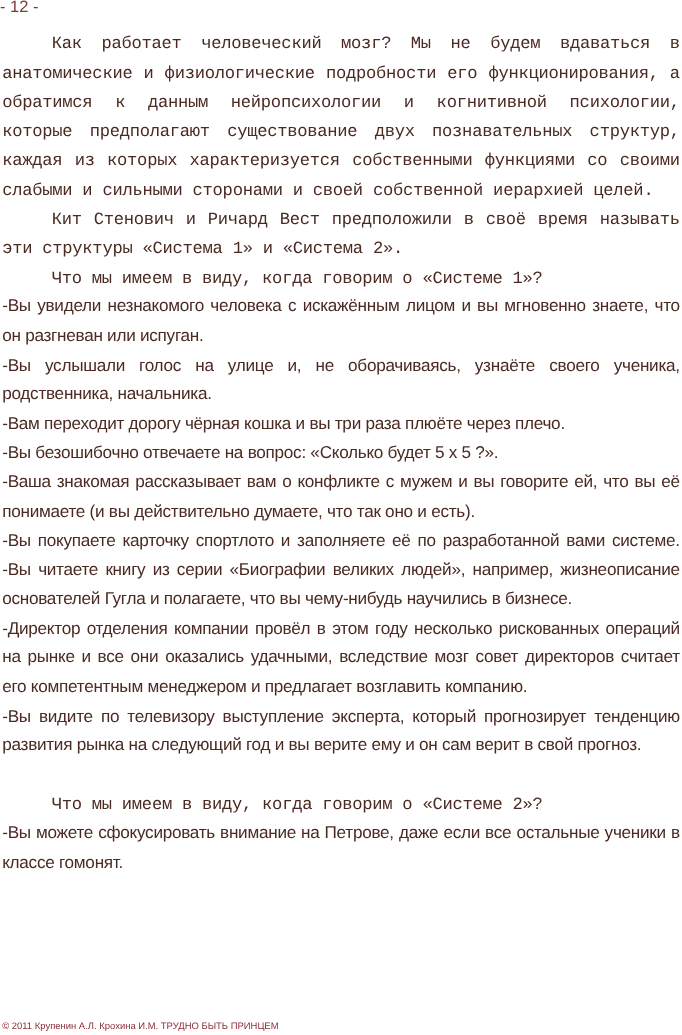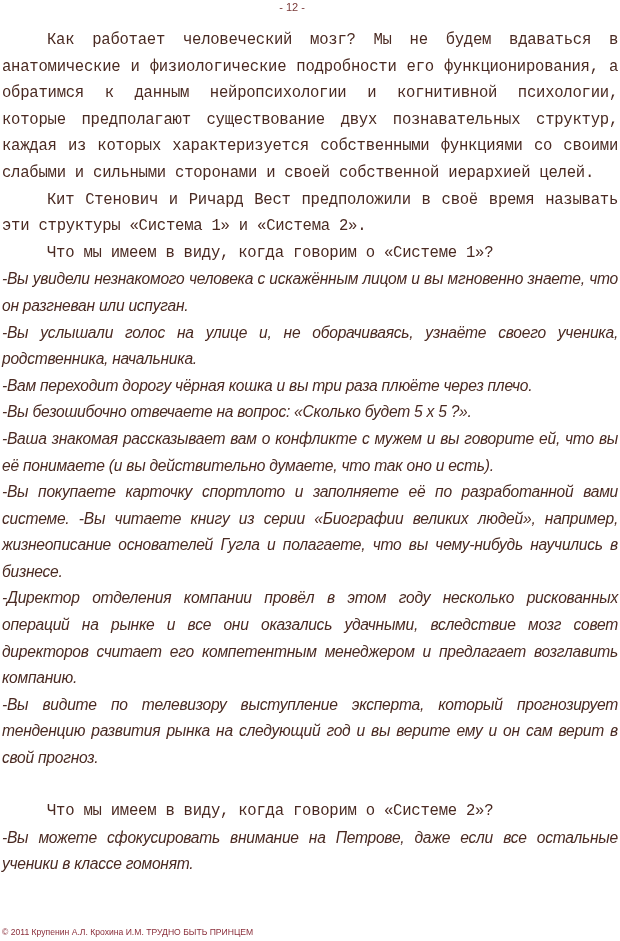--- a/index.html
+++ b/index.html
@@ -13,22 +13,22 @@
       position: relative;
       overflow: hidden;
       font-family: "Liberation Sans", sans-serif;
       color: #4a2a22;
     }
     .page-number {
       position: absolute;
       top: 0px;
       left: 0;
       width: 584px;
-      text-align: center;
-      font-size: 11px;
+      text-align: left;
+      font-size: 15px;
       line-height: 14px;
       color: #7a3a38;
     }
     .content {
       position: absolute;
       top: 27px;
       left: 2px;
       width: 616px;
       font-size: 15.6px;
       line-height: 26.6px;
@@ -38,21 +38,20 @@
     .content p {
       margin: 0;
       text-align: justify;
       text-align-last: left;
     }
     .content p.indent {
       text-indent: 45px;
       font-family: Liberation Mono, monospace;
     }
     .content p.italic {
-      font-style: italic;
     }
     .content p.blank {
       height: 26.6px;
     }
     .content p.nojust {
       text-align: left;
     }
     .footer {
       position: absolute;
       top: 927px;

